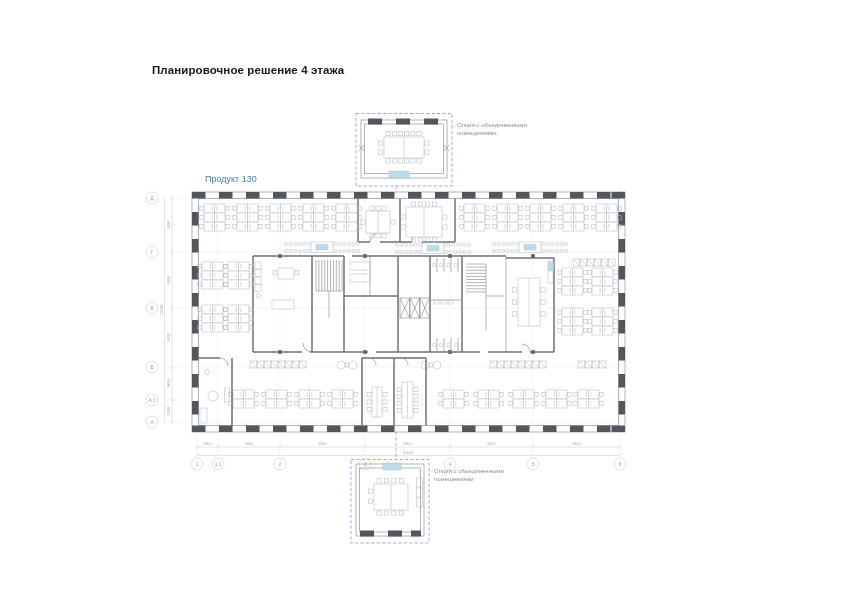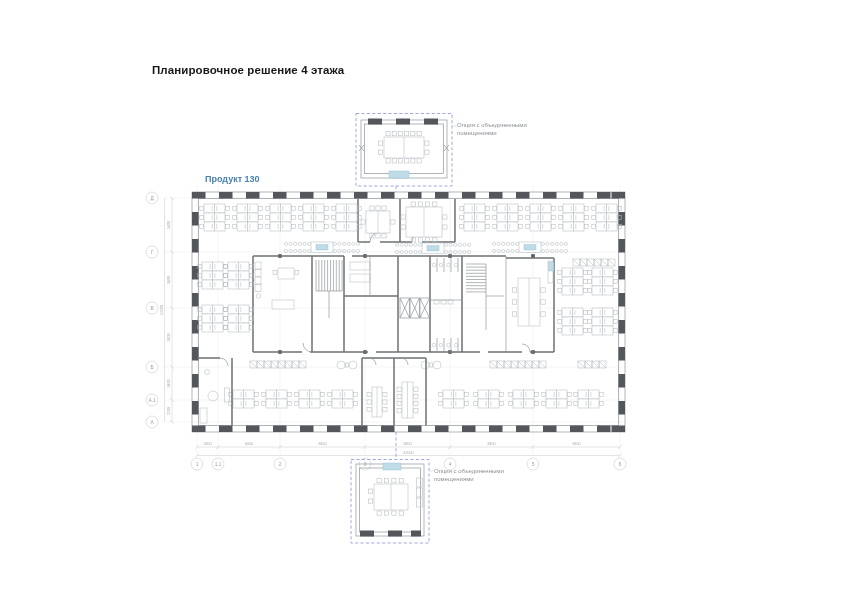--- a/index.html
+++ b/index.html
@@ -1,19 +1,19 @@
 <!DOCTYPE html>
 <html style="--accent: #4682af; --dash: #8a92d6; --hl: #bfdbe8; --wall: #53575c;"><head>
 <meta charset="utf-8">
 <style>
   html,body{margin:0;padding:0;background:#fff;}
   body{width:867px;height:600px;overflow:hidden;font-family:"Liberation Sans",sans-serif;}
   .canvas{position:relative;width:773px;height:600px;background:#fff;}
   .page-title{position:absolute;left:152px;top:64px;font-size:11.5px;font-weight:bold;color:#16191c;letter-spacing:.1px;}
-  .product-label{position:absolute;left:205px;top:174px;font-size:9px;font-weight:bold;color:var(--accent,#4682af);}
+  .product-label{position:absolute;left:205px;top:174px;font-size:9px;font-weight:normal;color:var(--accent,#4682af);}
   .annot{position:absolute;font-size:6px;line-height:1.35;color:#8a9096;width:74px;}
   .annot-top{left:457px;top:121px;}
   .annot-bottom{left:434px;top:467px;}
   svg{position:absolute;left:0;top:0;}
   svg text{font-family:"Liberation Sans",sans-serif;}
   .gl{stroke:#e9ebec;stroke-width:.5;}
   .dl{stroke:#c9cdd1;stroke-width:.55;fill:none;}
   .dt{font-size:3.7px;fill:#a3a8ad;}
   .bt{font-size:4.8px;fill:#9aa0a5;}
   .bub{stroke:#c9cdd1;stroke-width:.6;fill:#fff;}

